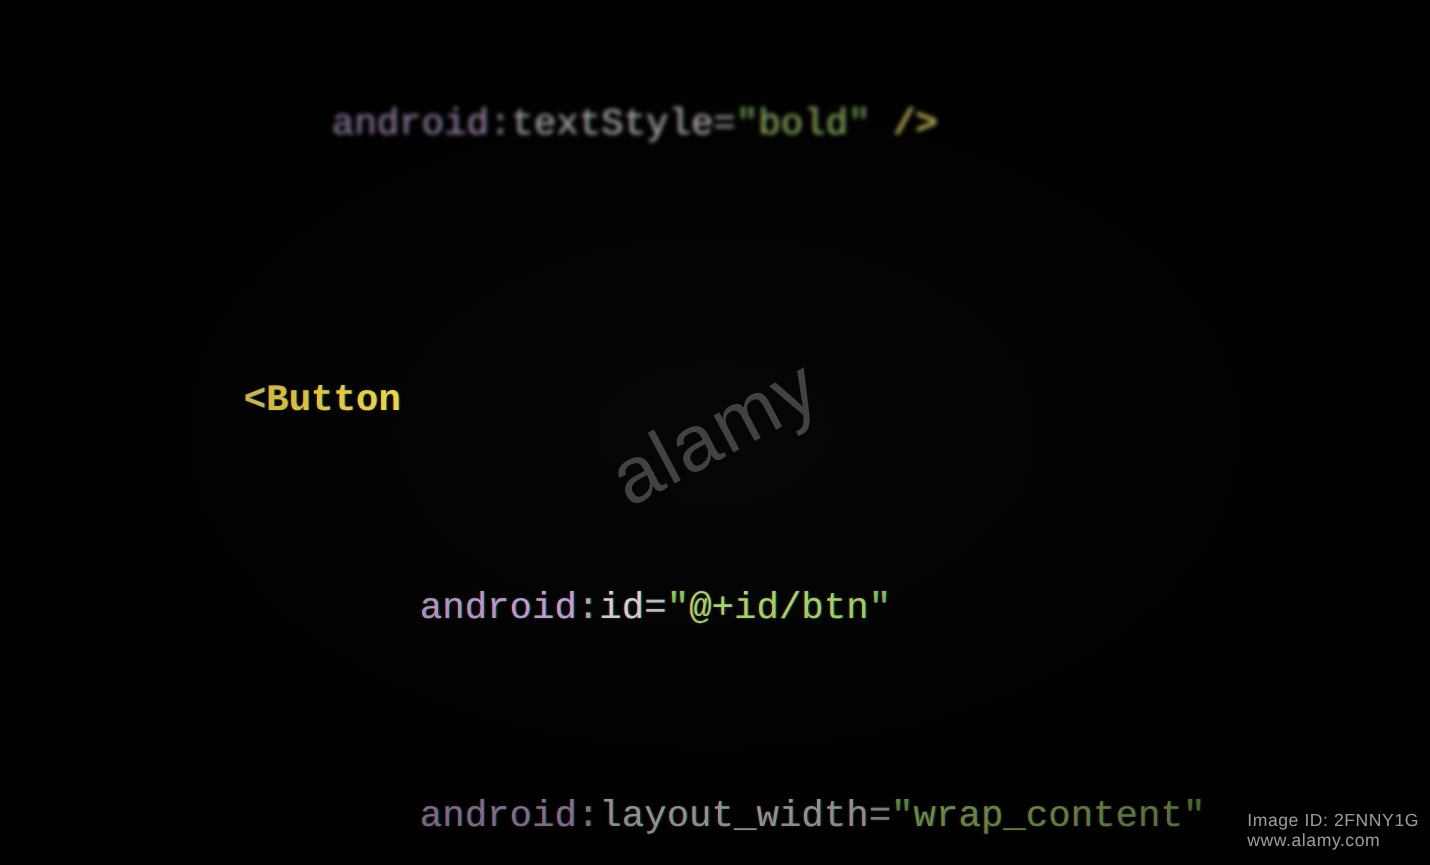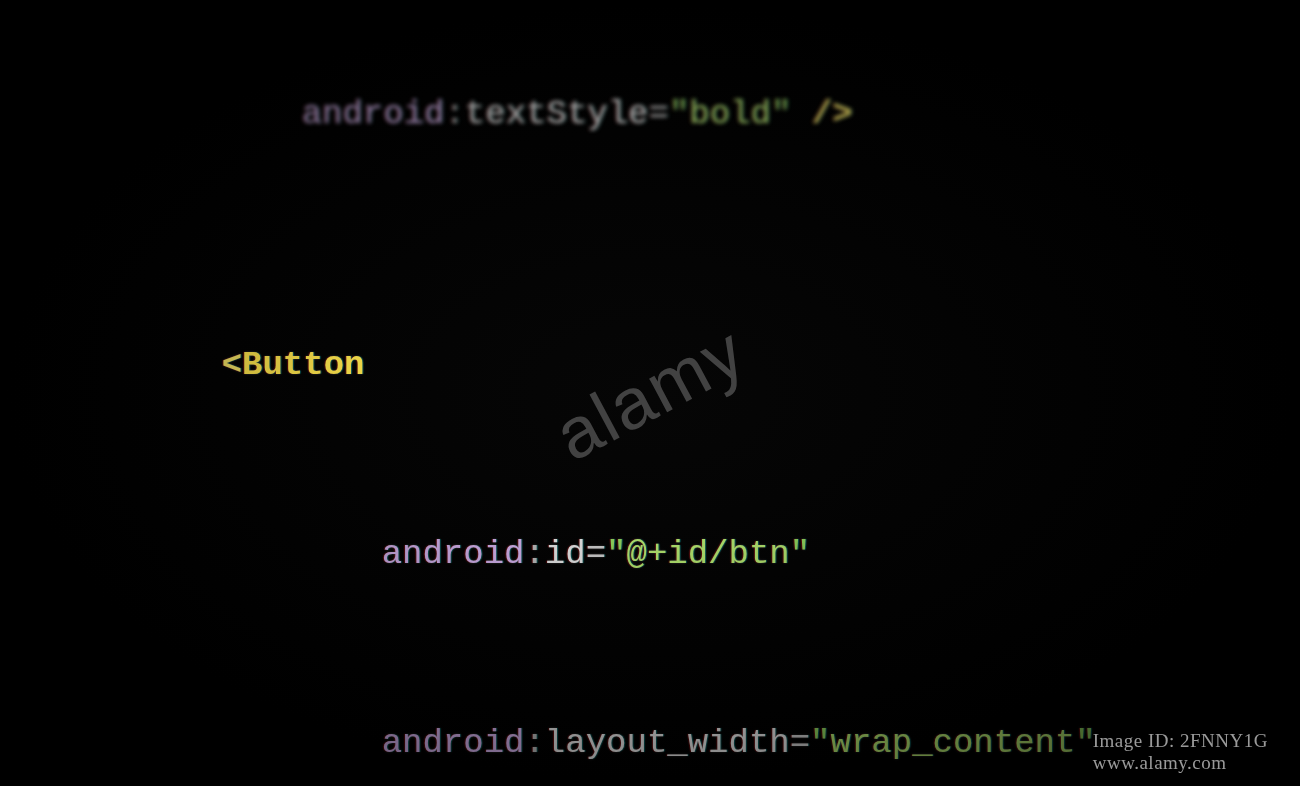--- a/index.html
+++ b/index.html
@@ -80,25 +80,24 @@
       top: 50%;
       left: 50%;
       transform: translate(-50%, -50%) rotate(-28deg);
       font-size: 72px;
       font-weight: normal;
       letter-spacing: 2px;
       color: rgba(180,180,180,0.35);
     }
     .watermark-id {
       bottom: 12px;
-      right: 32px;
-      font-size: 19px;
+      right: 10px;
+      font-size: 16px;
       color: rgba(220,220,220,0.7);
       letter-spacing: 0.5px;
-      font-family: Liberation Serif, serif;
     }
     .vignette {
       position: absolute;
       top: 0;
       left: 0;
       width: 100%;
       height: 100%;
       background: radial-gradient(ellipse at 50% 45%, transparent 30%, rgba(0,0,0,0.6) 90%);
       pointer-events: none;
     }

